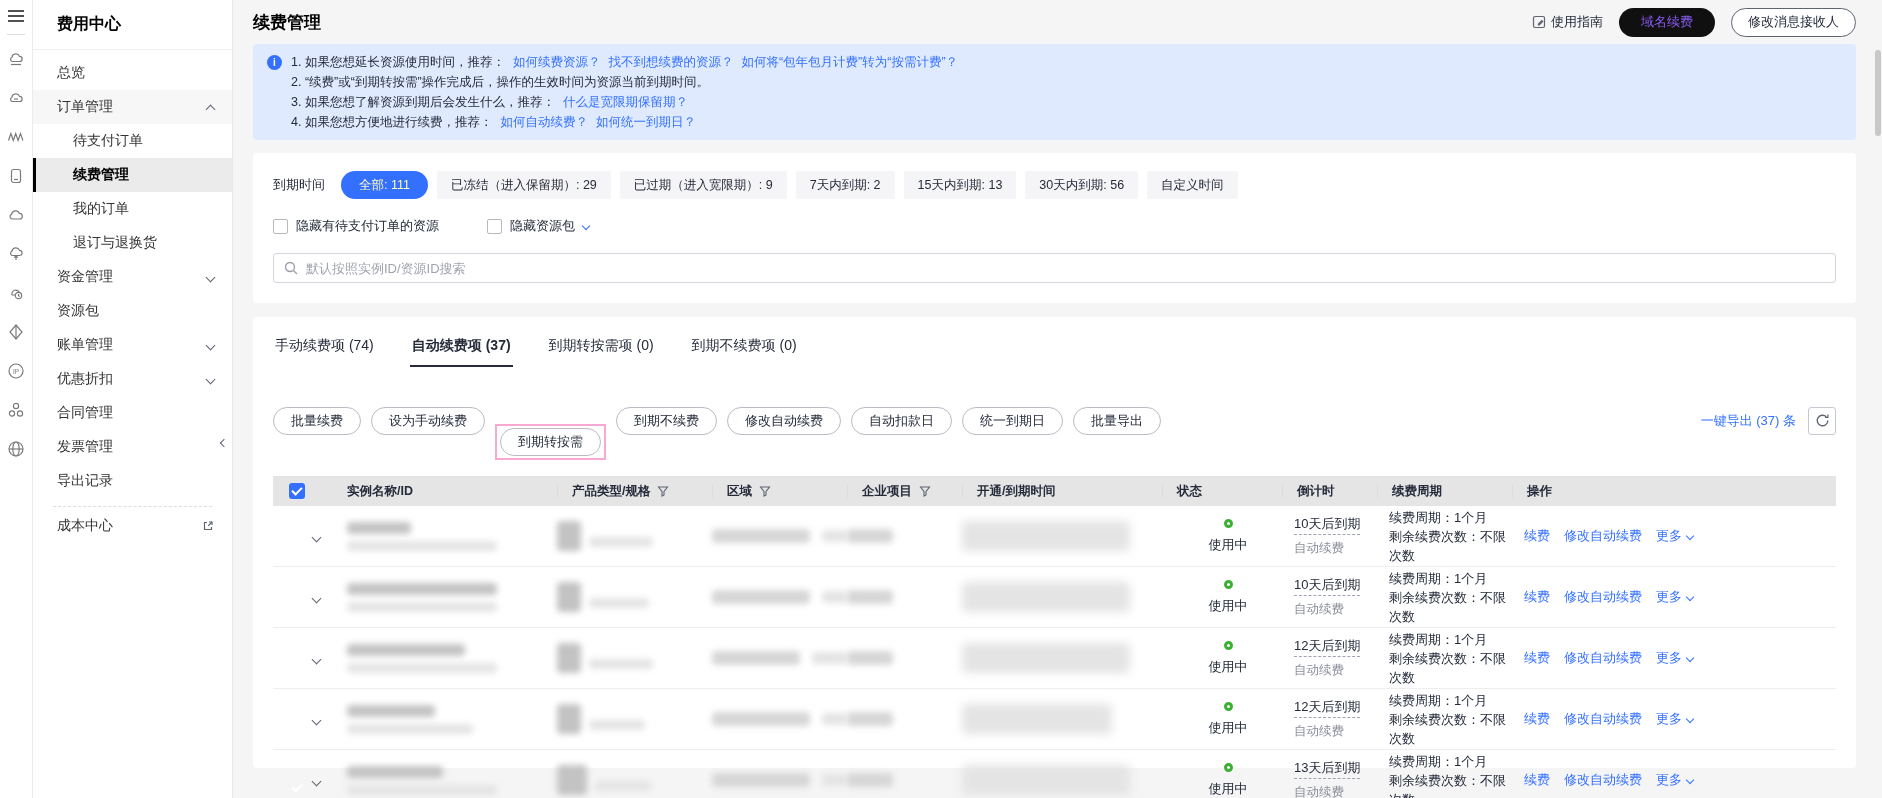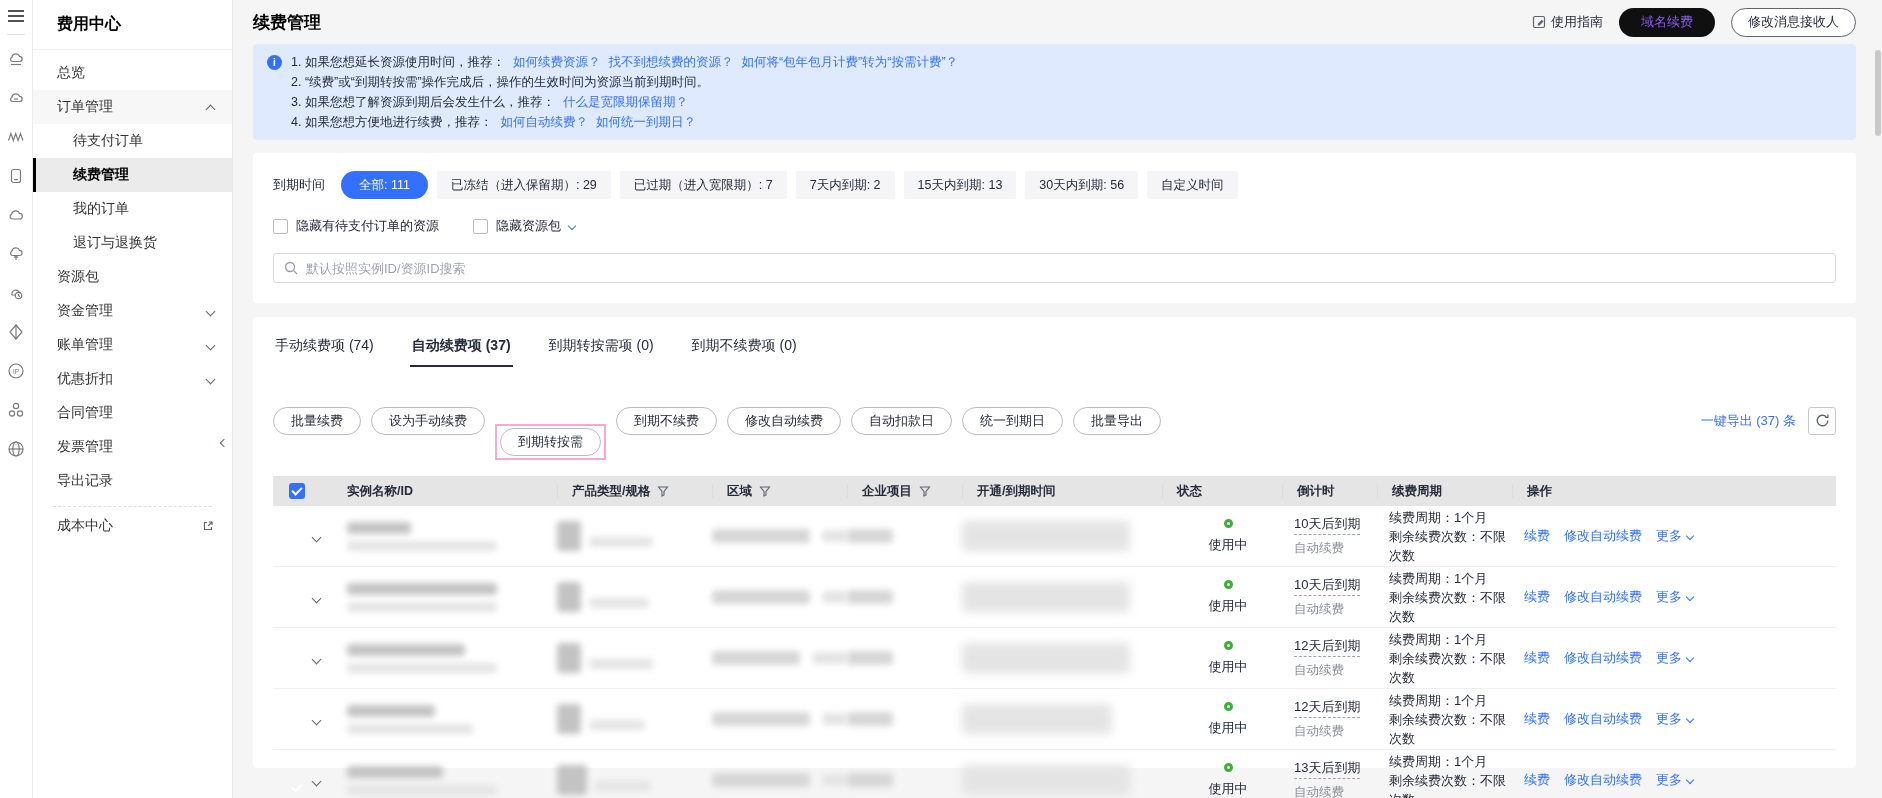--- a/index.html
+++ b/index.html
@@ -50,21 +50,21 @@
   .blue { color:#3370ff; cursor:pointer; text-decoration:none; }
   .banner-lines .blue { margin-left:8px; }
 
   .card { background:#fff; border-radius:4px; }
   .card1 { margin-top:13px; padding:18px 20px 20px; }
   .filter-row { display:flex; align-items:center; }
   .filter-label { margin-right:16px; }
   .fbtn { height:28px; padding:0 14px; background:#f5f5f7; border-radius:2px; font-size:12.5px; display:flex; align-items:center;
           cursor:pointer; color:#252b3a; margin-right:9px; }
   .fbtn.active { background:#3370ff; color:#fef9c3; border-radius:14px; padding:0 18px; }
-  .hide-row { margin-top:18px; display:flex; align-items:center; gap:34px; }
+  .hide-row { margin-top:18px; display:flex; align-items:center; gap:48px; }
   .hide-opt { display:flex; align-items:center; gap:8px; cursor:pointer; }
   .cb-empty { width:15px; height:15px; border:1px solid #b8b8bd; border-radius:2px; background:#fff; flex-shrink:0; }
   .searchbox { margin-top:18px; height:30px; border:1px solid #d4d7de; border-radius:3px; display:flex; align-items:center; padding:0 10px; gap:8px; }
   .searchbox input { border:none; outline:none; flex:1; font-size:13px; color:#333; background:transparent; font-family:inherit; }
   .searchbox input::placeholder { color:#a0a3ad; }
 
   .card2 { margin-top:14px; padding:12px 20px 0; height:451px; }
   .tabs { display:flex; gap:34px; font-size:14px; }
   .tab { padding:8px 2px 12px; cursor:pointer; position:relative; color:#252b3a; }
   .tab.active { font-weight:bold; }
@@ -189,25 +189,25 @@
       <div class="sb-item child selected">
           <span>续费管理</span>
         </div>
       <div class="sb-item child">
           <span>我的订单</span>
         </div>
       <div class="sb-item child">
           <span>退订与退换货</span>
         </div>
       <div class="sb-item">
-          <span>资源包</span>
-        </div>
-      <div class="sb-item">
           <span>资金管理</span>
           <span class="chev"></span>
+        </div>
+      <div class="sb-item">
+          <span>资源包</span>
         </div>
       <div class="sb-item">
           <span>账单管理</span>
           <span class="chev"></span>
         </div>
       <div class="sb-item">
           <span>优惠折扣</span>
           <span class="chev"></span>
         </div>
       <div class="sb-item">
@@ -266,21 +266,21 @@
     <div class="card card1">
       <div class="filter-row">
         <span class="filter-label">到期时间</span>
         <div class="fbtn active">
             <span>全部: 111</span>
           </div>
         <div class="fbtn">
             <span>已冻结（进入保留期）: 29</span>
           </div>
         <div class="fbtn">
-            <span>已过期（进入宽限期）: 7</span>
+            <span>已过期（进入宽限期）: 9</span>
           </div>
         <div class="fbtn">
             <span>7天内到期: 2</span>
           </div>
         <div class="fbtn">
             <span>15天内到期: 13</span>
           </div>
         <div class="fbtn">
             <span>30天内到期: 56</span>
           </div>

